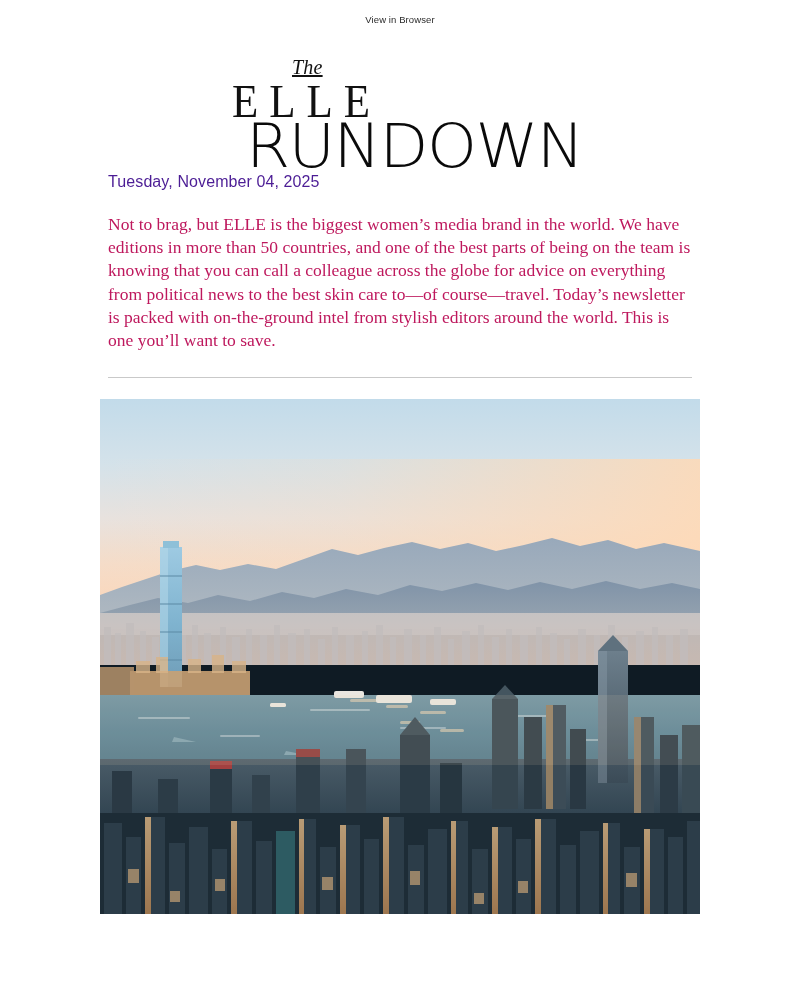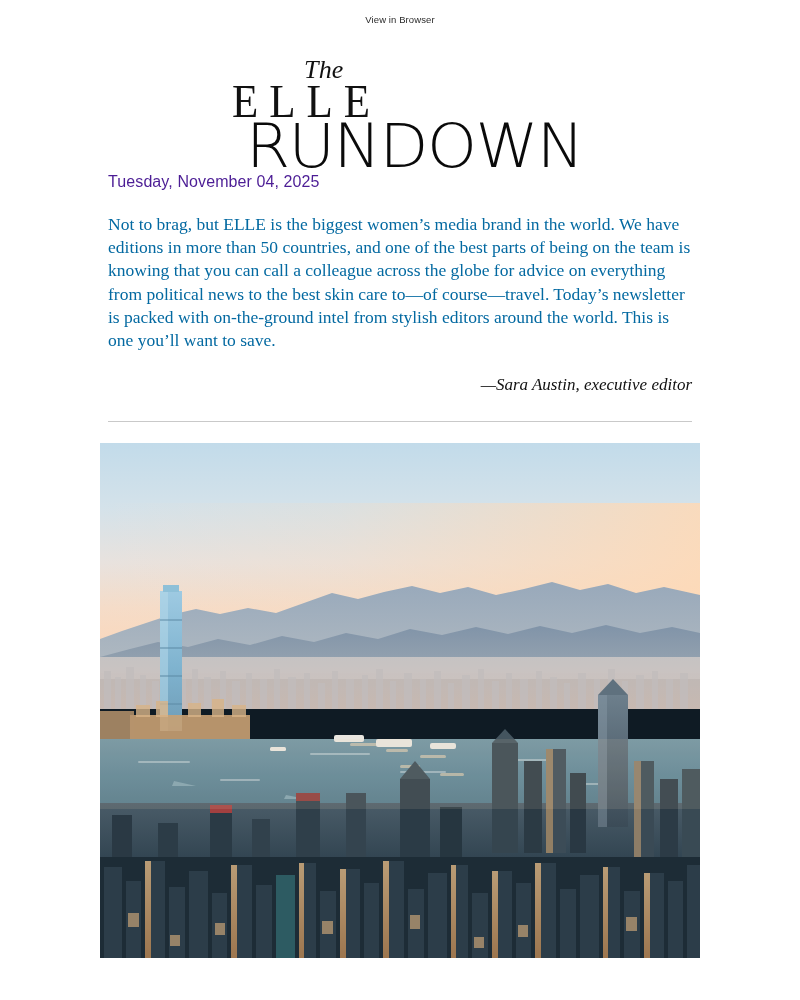--- a/index.html
+++ b/index.html
@@ -41,28 +41,29 @@
     position: relative;
   }
   .logo-lockup {
     position: relative;
     width: 340px;
     margin-left: 132px;
     height: 120px;
   }
   .logo-the {
     position: absolute;
-    left: 72px;
+    left: 60px;
     top: 0px;
     font-family: "Liberation Serif", serif;
     font-style: italic;
-    font-size: 26px;
+    font-size: 20px;
     line-height: 1;
     color: #111;
     letter-spacing: .2px;
+    text-decoration: underline;
   }
   .logo-elle {
     position: absolute;
     left: 0px;
     top: 22px;
     font-family: "Liberation Serif", serif;
     font-size: 43px;
     line-height: 1;
     letter-spacing: 11px;
     color: #111;
@@ -96,21 +97,21 @@
     font-family: "Liberation Sans", sans-serif;
     font-size: 16px;
     color: #4c1d95;
     letter-spacing: .1px;
     margin-top: 14px;
   }
   .intro {
     font-family: "Liberation Serif", serif;
     font-size: 17.5px;
     line-height: 23.2px;
-    color: #0369a1;
+    color: #be185d;
     margin-top: 22px;
     text-align: left;
   }
   .signoff {
     font-family: "Liberation Serif", serif;
     font-style: italic;
     font-size: 17px;
     line-height: 22px;
     color: #111;
     text-align: right;
@@ -145,21 +146,20 @@
   <div class="logo-lockup">
     <span class="logo-the">The</span>
     <span class="logo-elle">ELLE</span>
     <span class="logo-rundown">RUNDOWN</span>
   </div>
 </div>
 
 <div class="content">
   <div class="date-line">Tuesday, November 04, 2025</div>
   <p class="intro">Not to brag, but ELLE is the biggest women’s media brand in the world. We have editions in more than 50 countries, and one of the best parts of being on the team is knowing that you can call a colleague across the globe for advice on everything from political news to the best skin care to—of course—travel. Today’s newsletter is packed with on-the-ground intel from stylish editors around the world. This is one you’ll want to save.</p>
-  <div class="signoff">—Sara Austin, executive editor</div>
   <hr class="rule">
 </div>
 
 <div class="hero">
   <svg width="600" height="515" viewBox="0 0 600 515" preserveAspectRatio="xMidYMid slice">
     <defs>
       <linearGradient id="sky" x1="0" y1="0" x2="0" y2="1">
         <stop offset="0%" stop-color="#c2dbea"></stop>
         <stop offset="28%" stop-color="#d4e2ea"></stop>
         <stop offset="52%" stop-color="#e8e2de"></stop>

